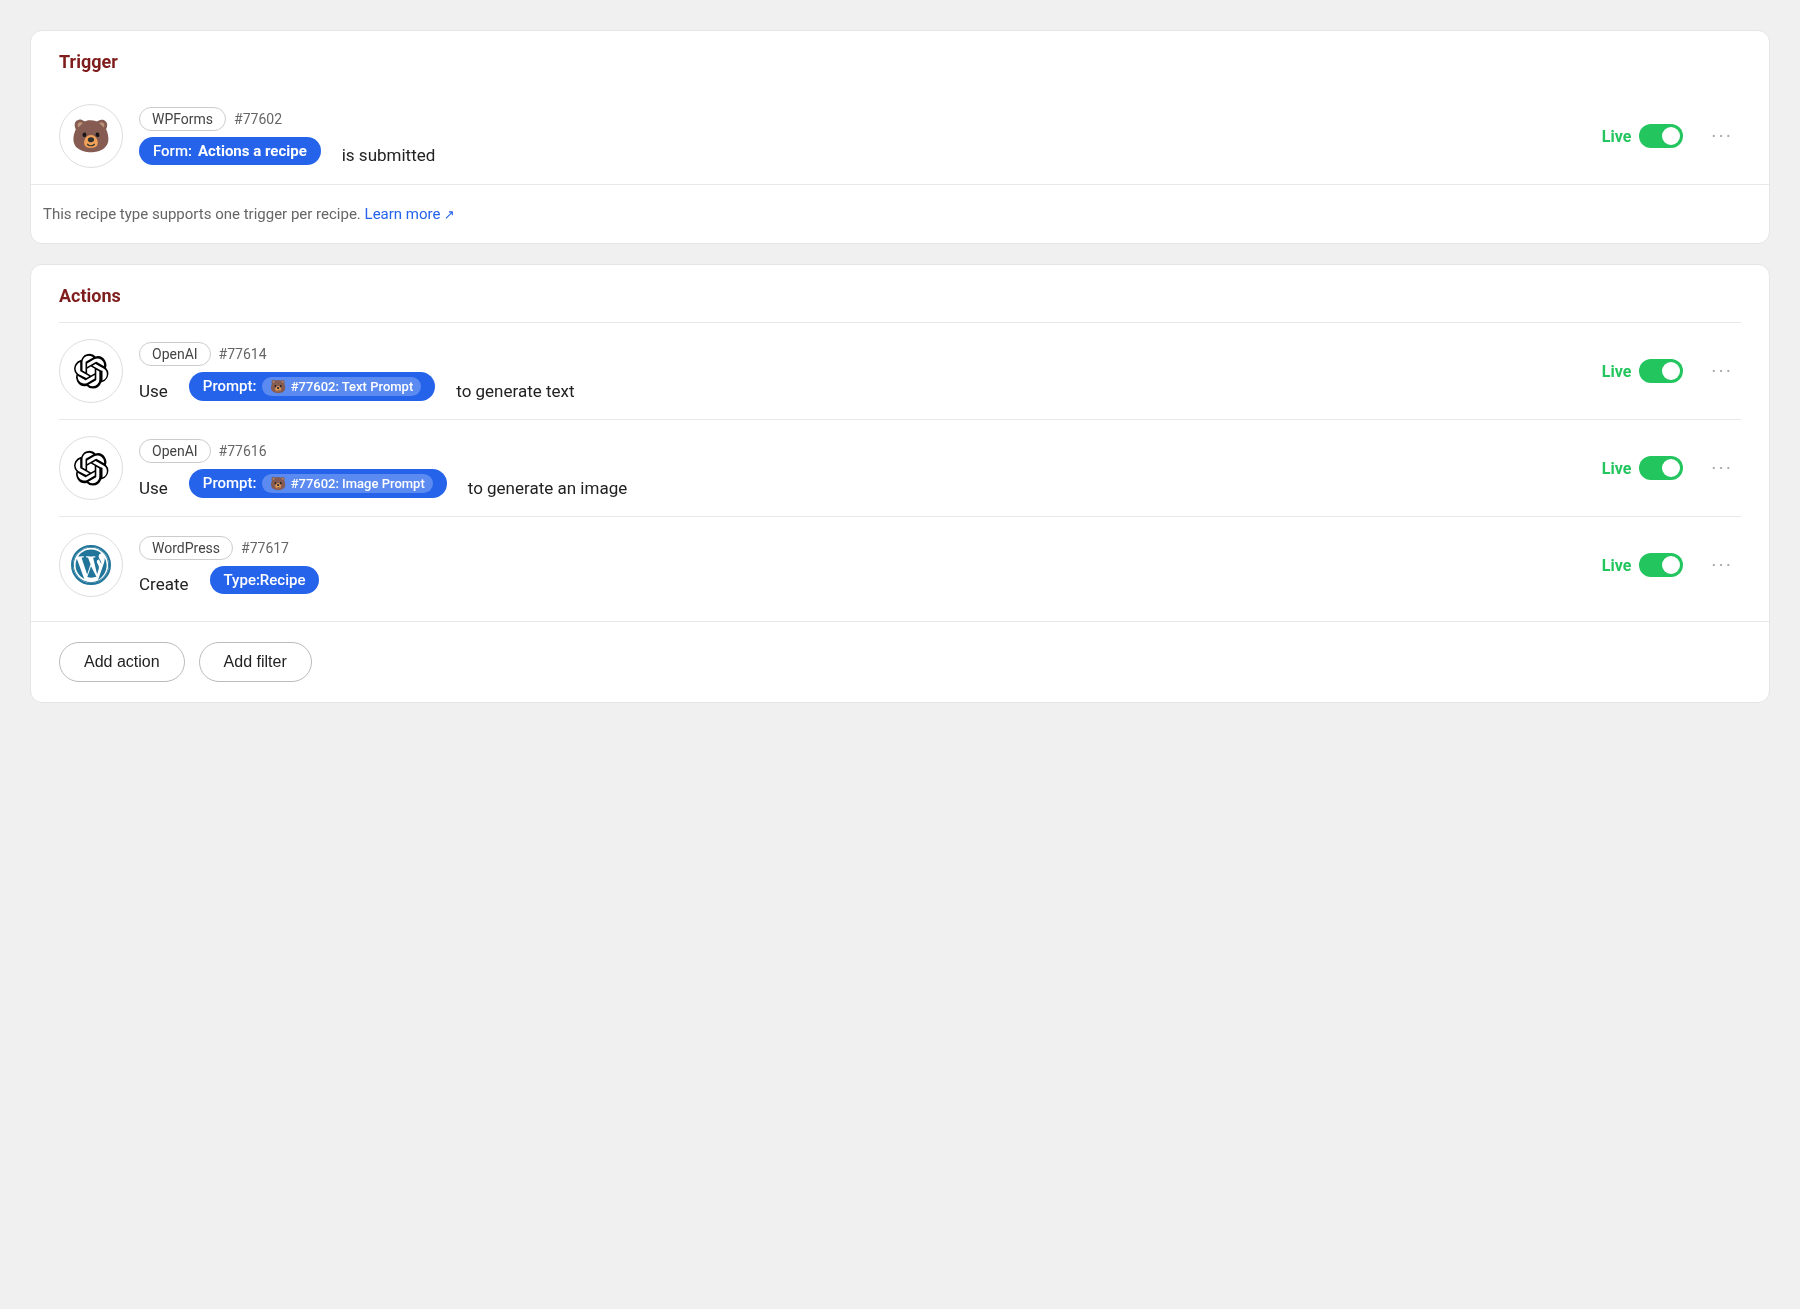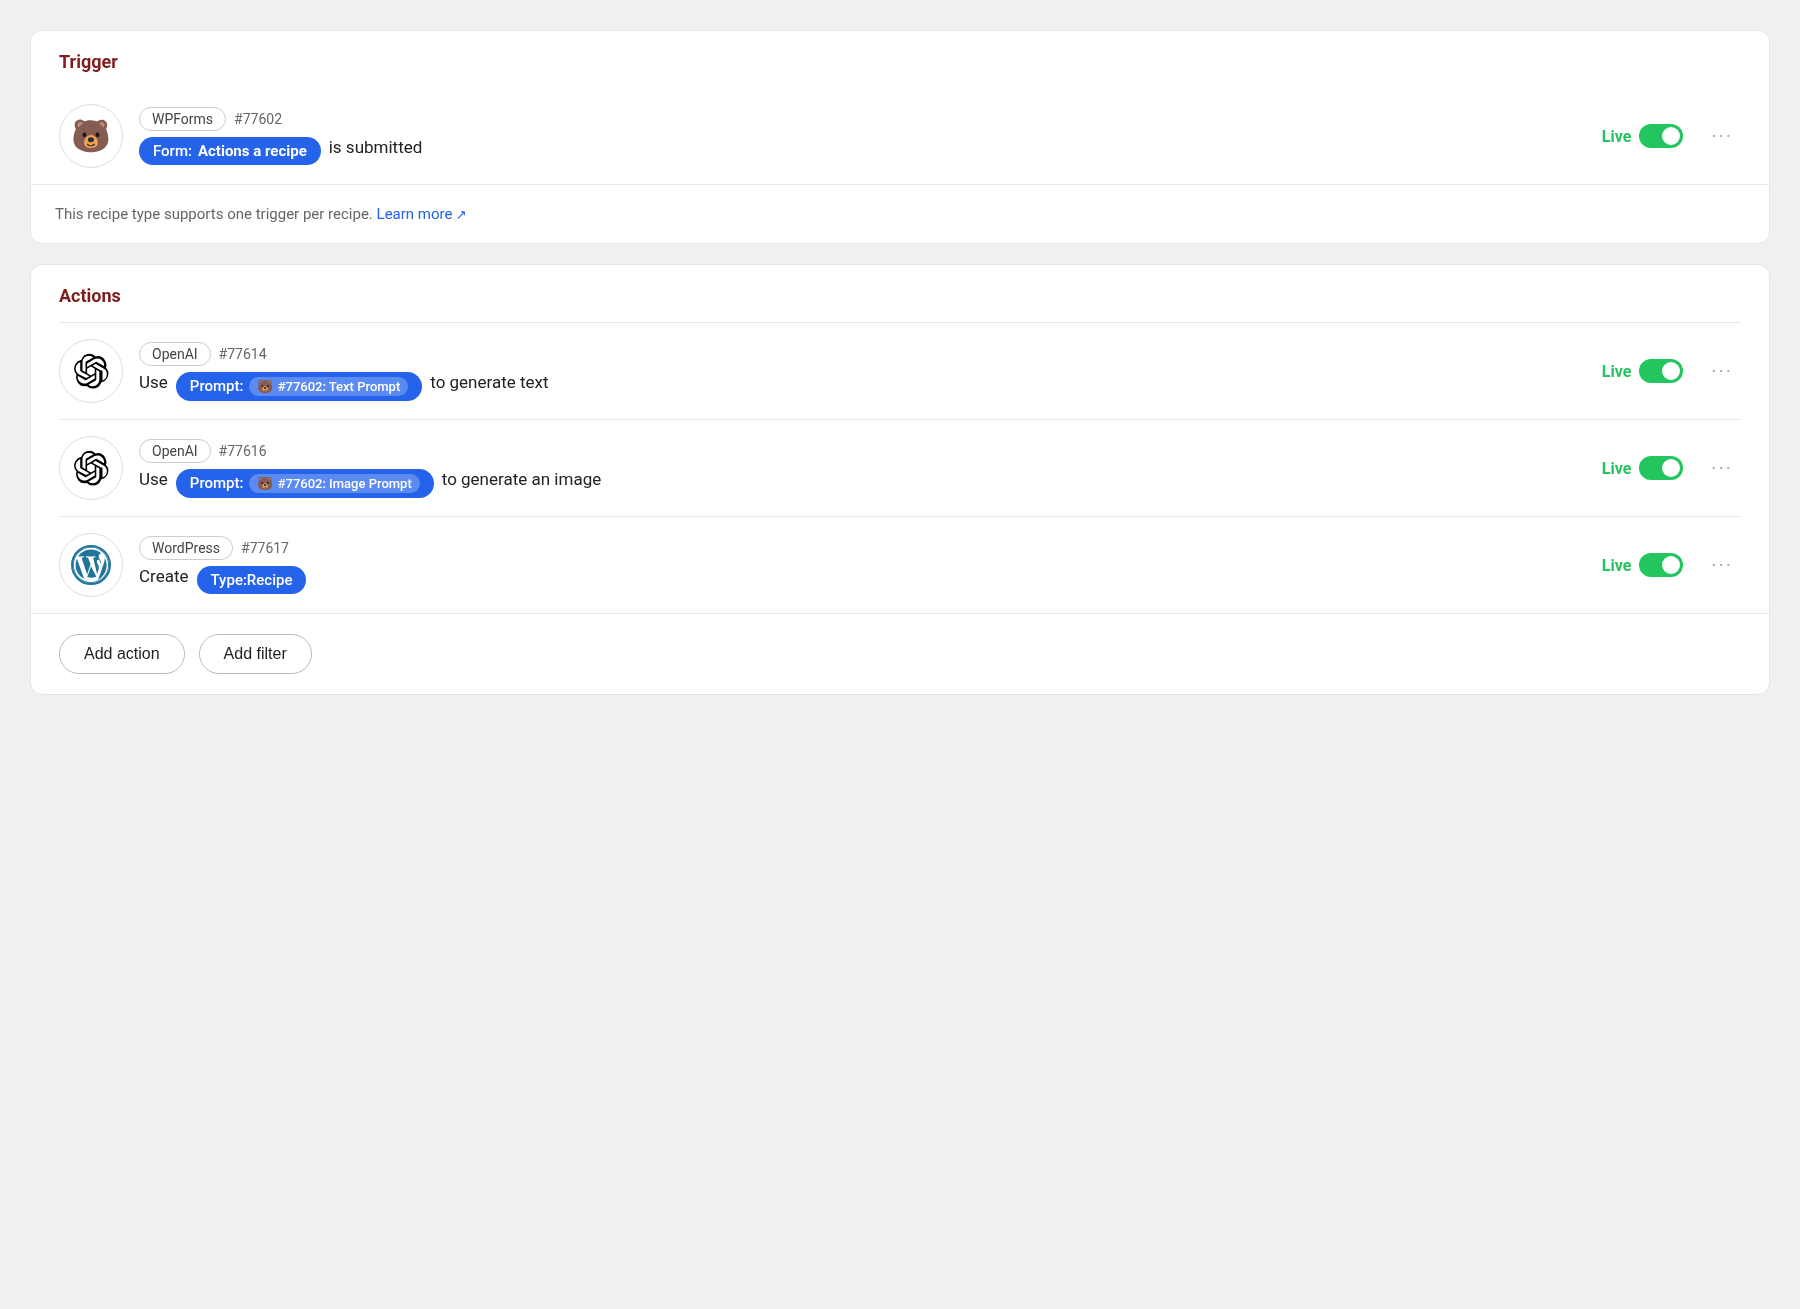--- a/index.html
+++ b/index.html
@@ -65,22 +65,22 @@
       font-size: 14px;
       color: #444;
       background: #fff;
     }
     .item-id {
       font-size: 14px;
       color: #666;
     }
     .row-description {
       display: flex;
-      align-items: flex-start;
-      gap: 8px;
+      align-items: flex-end;
+      gap: 21px;
       font-size: 17px;
       color: #222;
       flex-wrap: wrap;
     }
     .tag-blue {
       background: #2563eb;
       color: #fff;
       border-radius: 20px;
       padding: 5px 14px;
       font-size: 15px;
@@ -130,39 +130,40 @@
     }
     .more-btn {
       color: #aaa;
       font-size: 20px;
       letter-spacing: 2px;
       cursor: pointer;
       padding: 4px 8px;
       margin-left: 12px;
     }
     .info-section {
-      padding: 20px 24px;
+      padding: 20px 12px;
       font-size: 15px;
       color: #666;
       border-top: 1px solid #e8e8e8;
     }
     .info-section a {
       color: #2563eb;
       text-decoration: none;
     }
     .info-section a::after {
       content: ' ↗';
       font-size: 13px;
     }
     
     .actions-footer {
       padding: 20px 28px;
       display: flex;
       gap: 14px;
       border-top: 1px solid #e8e8e8;
+      margin-top: 8px;
     }
     .btn-outline {
       border: 1.5px solid #bbb;
       border-radius: 20px;
       padding: 10px 24px;
       font-size: 16px;
       background: #fff;
       color: #222;
       cursor: pointer;
       font-weight: 500;

